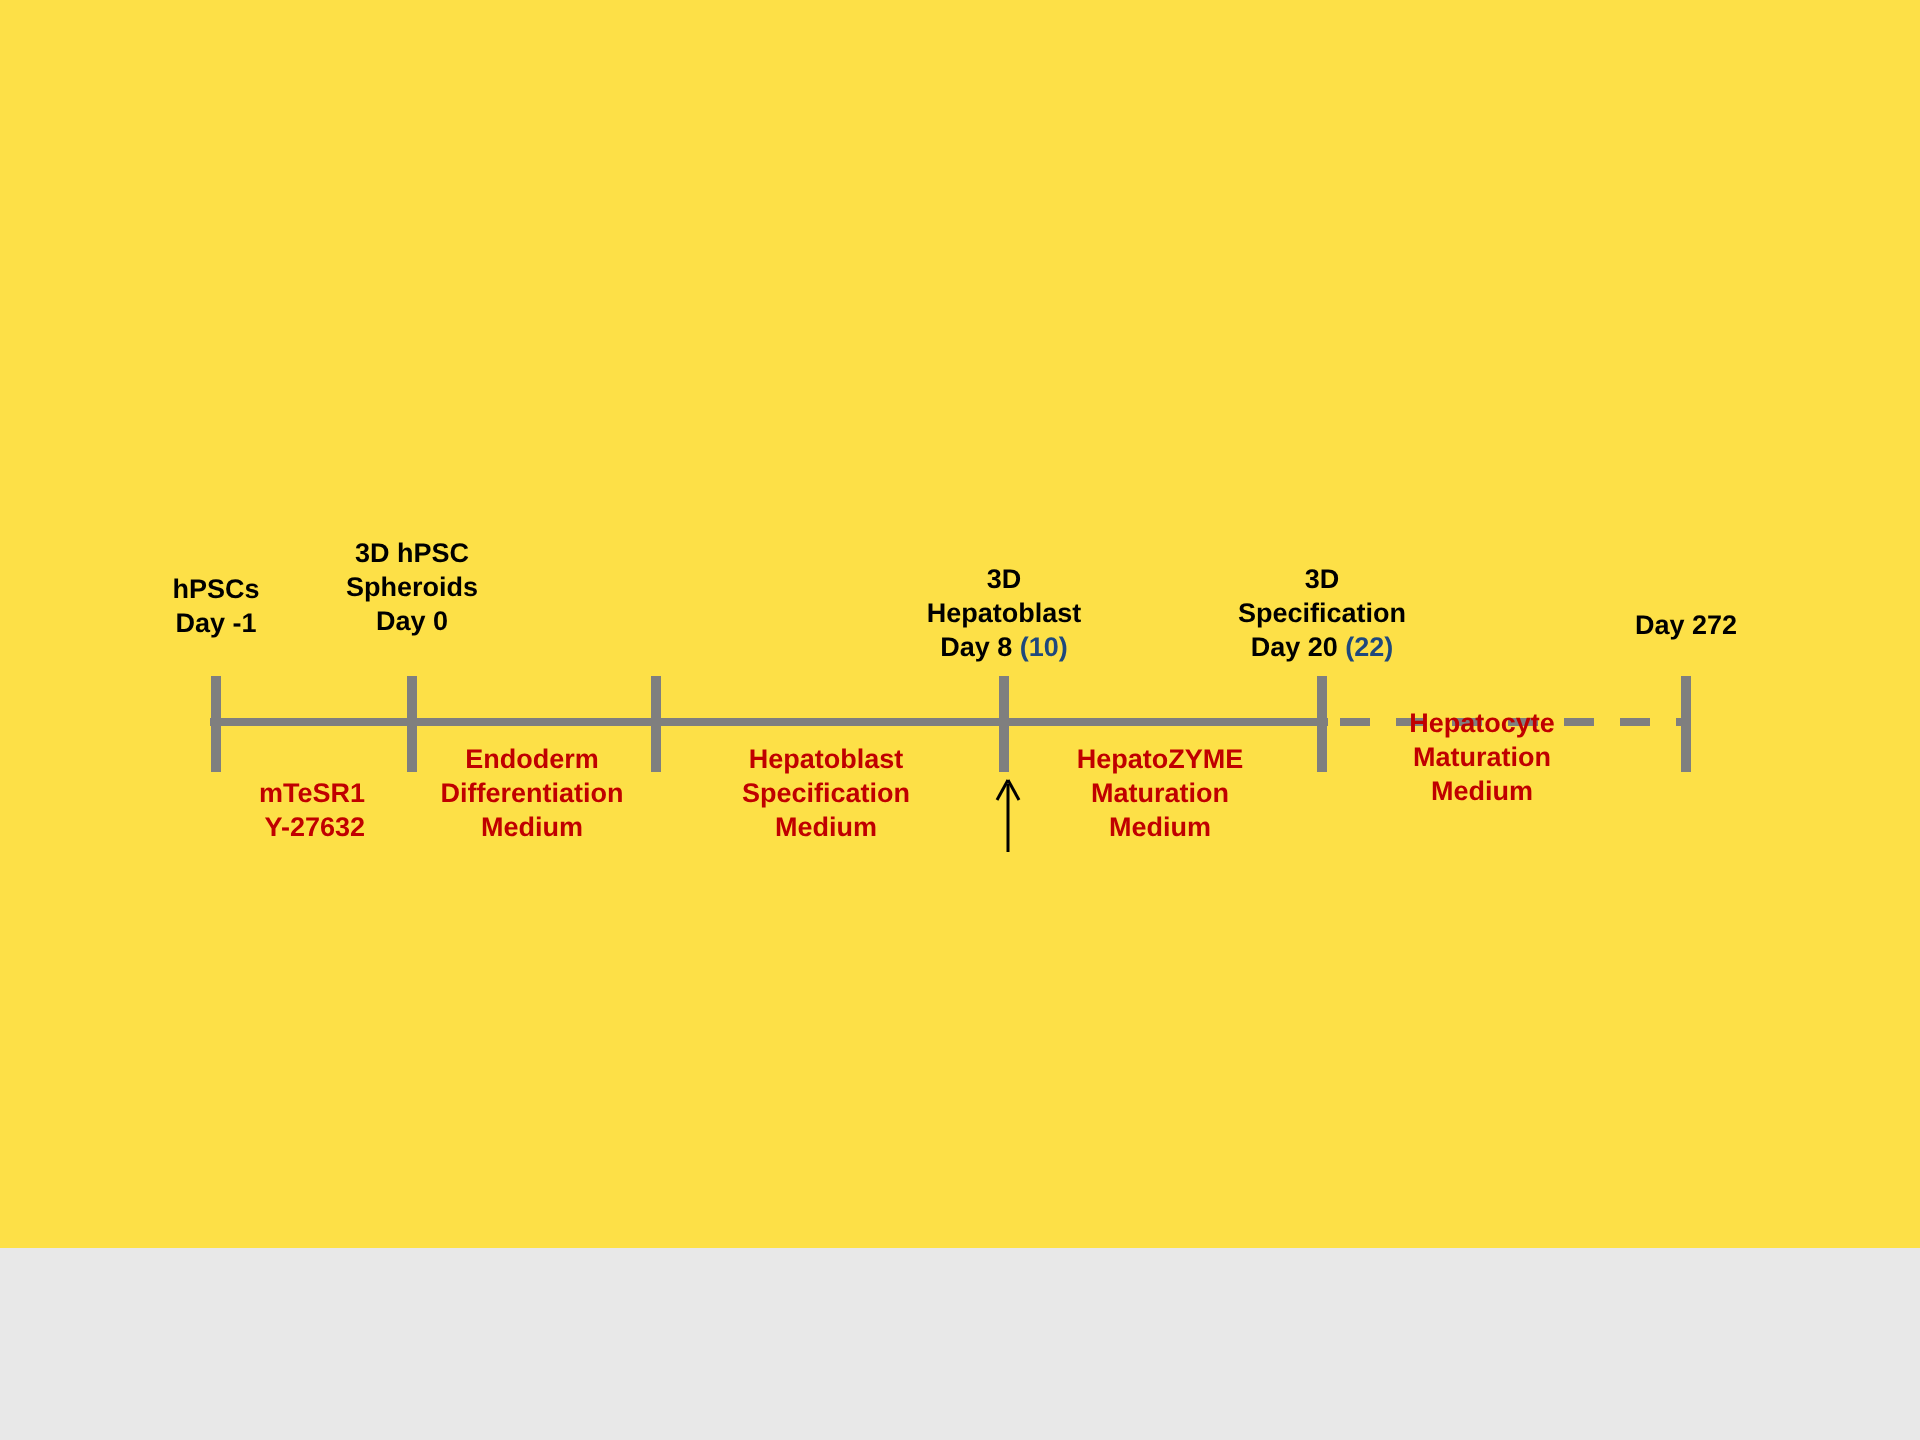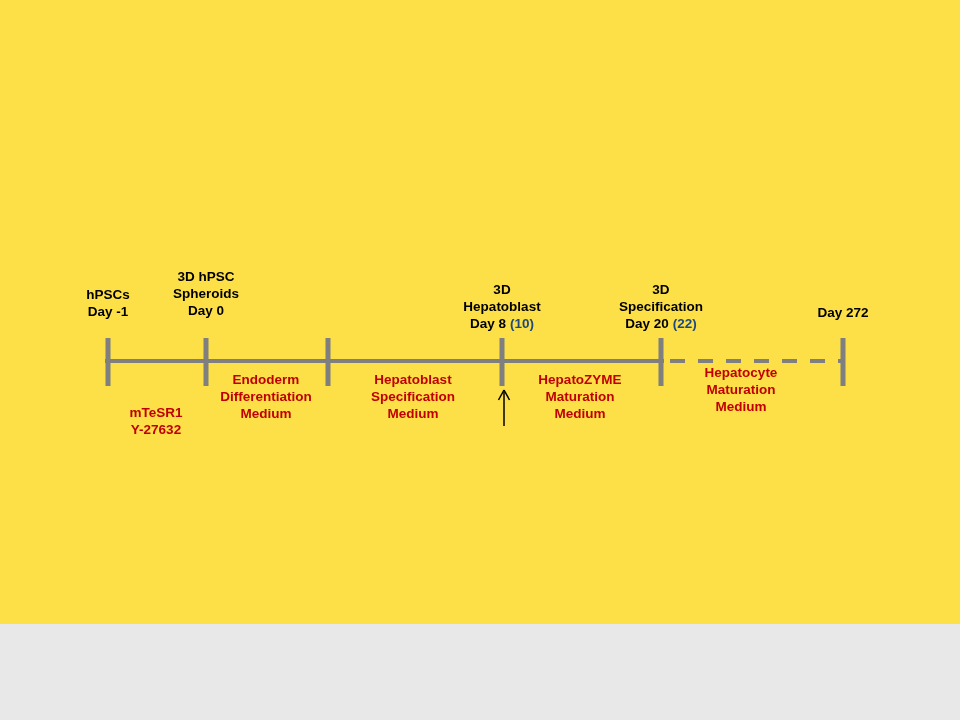--- a/index.html
+++ b/index.html
@@ -91,21 +91,21 @@
   <div class="stage" style="left:661px; top:281px;">
     <div>3D</div>
     <div>Specification</div>
     <div><span>Day 20</span> <span class="alt">(22)</span></div>
   </div>
 
   <div class="stage" style="left:843px; top:304px;">
     <div><span>Day 272</span></div>
   </div>
 
-  <div class="medium" style="left:156px; top:404px;">
+  <div class="medium" style="left:156px; top:388px;text-align:right;">
     <div>mTeSR1</div>
     <div>Y-27632</div>
   </div>
 
   <div class="medium" style="left:266px; top:371px;">
     <div>Endoderm</div>
     <div>Differentiation</div>
     <div>Medium</div>
   </div>
 
@@ -114,21 +114,21 @@
     <div>Specification</div>
     <div>Medium</div>
   </div>
 
   <div class="medium" style="left:580px; top:371px;">
     <div>HepatoZYME</div>
     <div>Maturation</div>
     <div>Medium</div>
   </div>
 
-  <div class="medium" style="left:741px; top:364px;">
+  <div class="medium" style="left:741px; top:353px;">
     <div>Hepatocyte</div>
     <div>Maturation</div>
     <div>Medium</div>
   </div>
 
   <div class="arrow-wrap">
     <svg width="16" height="40" viewBox="0 0 16 40">
       <line x1="8" y1="38" x2="8" y2="4" stroke="#000000" stroke-width="1.5"></line>
       <line x1="8" y1="2" x2="2.5" y2="12" stroke="#000000" stroke-width="1.5"></line>
       <line x1="8" y1="2" x2="13.5" y2="12" stroke="#000000" stroke-width="1.5"></line>

